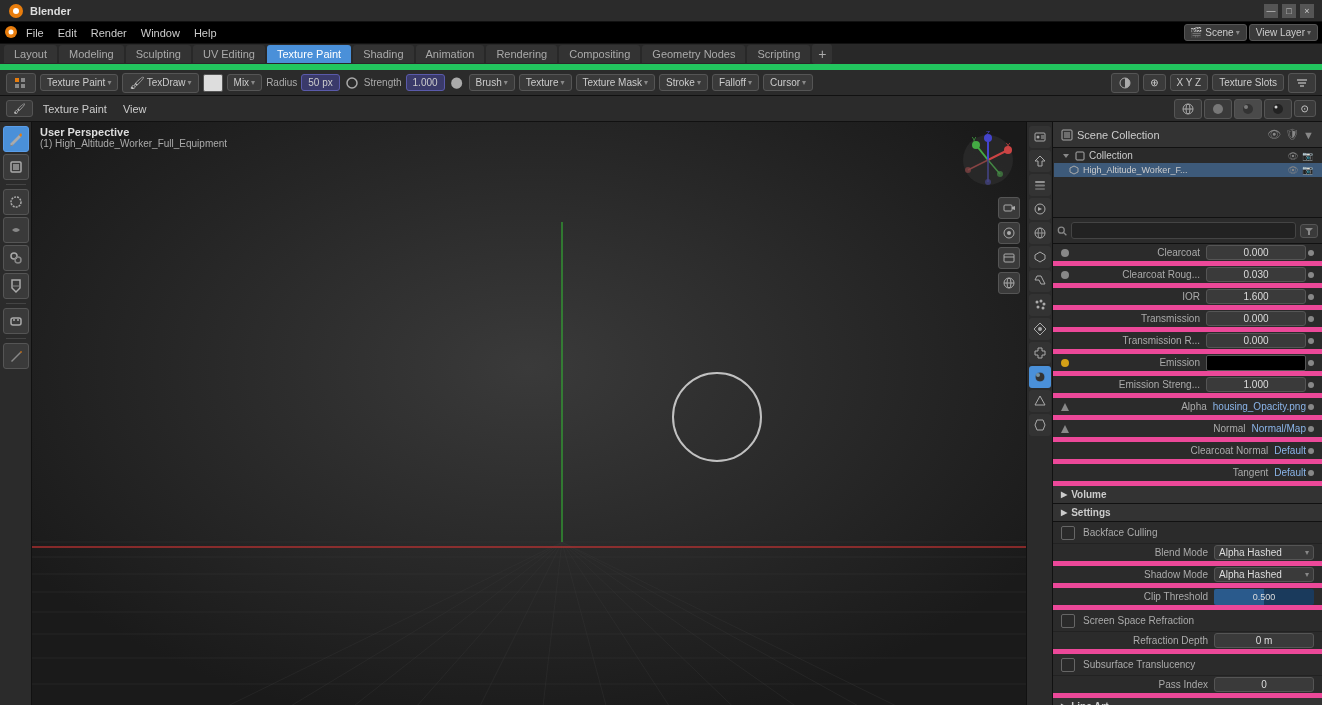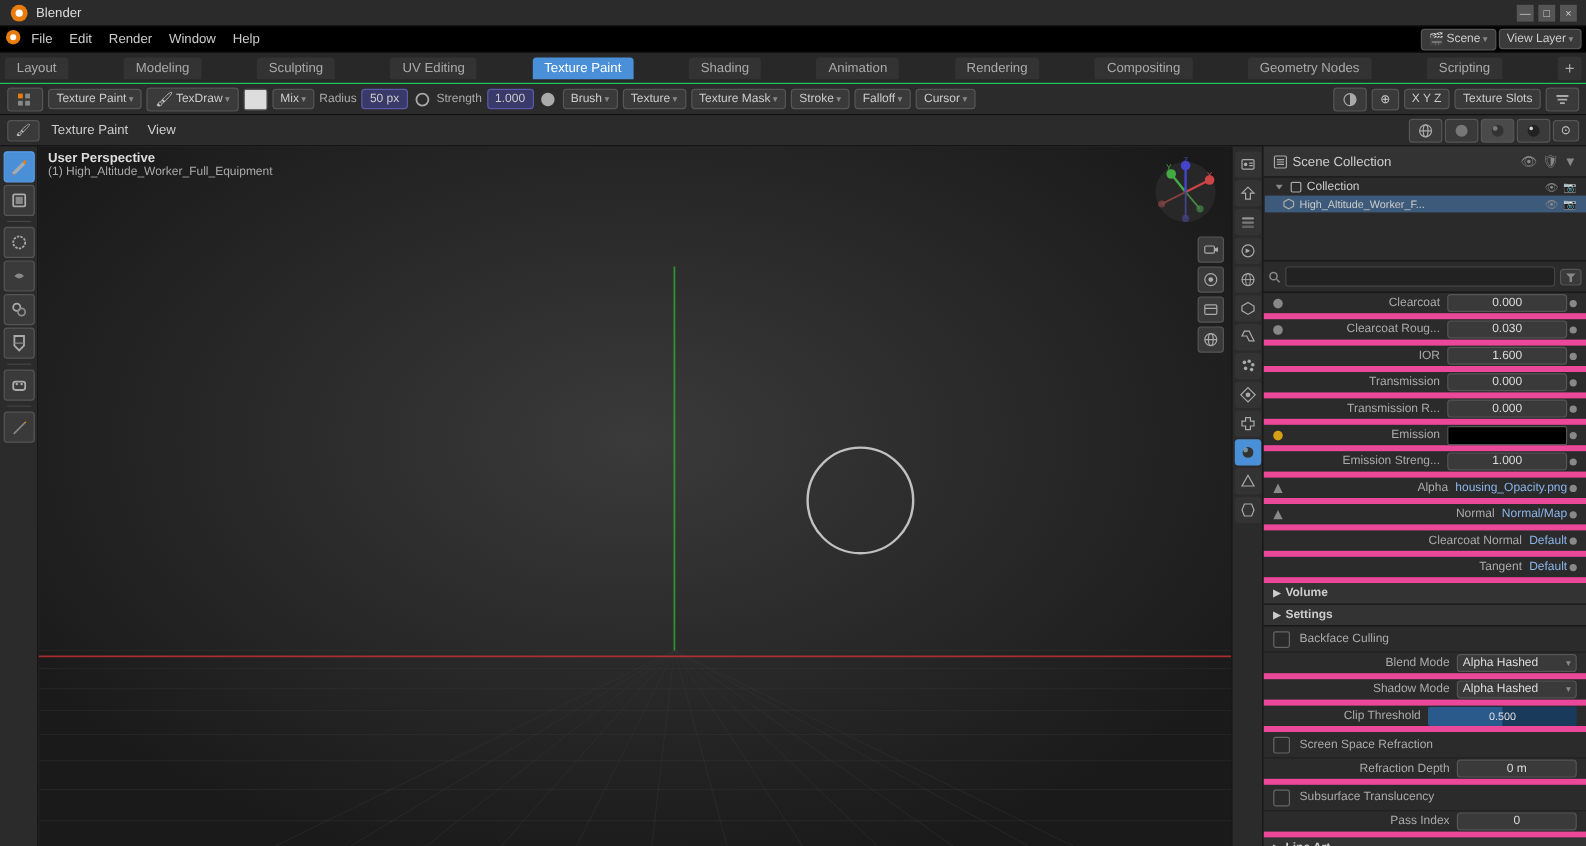--- a/index.html
+++ b/index.html
@@ -20,21 +20,21 @@
       display: flex;
       align-items: center;
       padding: 0 8px;
       border-bottom: 1px solid #111;
     }
     #title-bar .blender-logo {
       width: 16px; height: 16px;
       margin-right: 6px;
       display: flex; align-items: center; justify-content: center;
     }
-    #title-bar .title-text { font-size: 11px; color: #ddd; flex: 1; }
+    #title-bar .title-text { font-size: 11px; color: #ddd; flex: 1; font-weight: bold; }
     #title-bar .window-controls { display: flex; gap: 4px; }
     #title-bar .win-btn {
       width: 14px; height: 14px;
       background: #555; border: none; cursor: pointer;
       font-size: 9px; color: #ccc; display: flex; align-items: center; justify-content: center;
     }
 
     
     #menu-bar {
       height: 22px;
@@ -53,23 +53,22 @@
       border-radius: 3px;
     }
 
     
     #workspace-tabs {
       height: 26px;
       background: #282828;
       display: flex;
       align-items: center;
       padding: 0 4px;
-      border-bottom: 1px solid #22c55e;
+      border-bottom: 6px solid #22c55e;
       gap: 2px;
-      justify-content: space-between;
     }
     .workspace-tab {
       padding: 3px 10px;
       font-size: 11px;
       color: #aaa;
       cursor: pointer;
       border-radius: 3px 3px 0 0;
       background: #333;
     }
     .workspace-tab.active {
@@ -988,21 +987,21 @@
         <div class="prop-row">
           <span class="prop-label">Shadow Mode</span>
           <div class="prop-select">
             <span>Alpha Hashed</span>
             <span class="prop-arrow">▾</span>
           </div>
         </div>
 
         <div class="prop-row">
           <span class="prop-label">Clip Threshold</span>
-          <div style="width:124px;position:relative;">
+          <div style="width:100px;position:relative;">
             <div class="blue-bar">
               <div class="blue-bar-fill"></div>
               <span class="blue-bar-text">0.500</span>
             </div>
           </div>
         </div>
 
         <div class="prop-full-row">
           <div class="checkbox-area"></div>
           <span class="prop-full-label">Screen Space Refraction</span>

